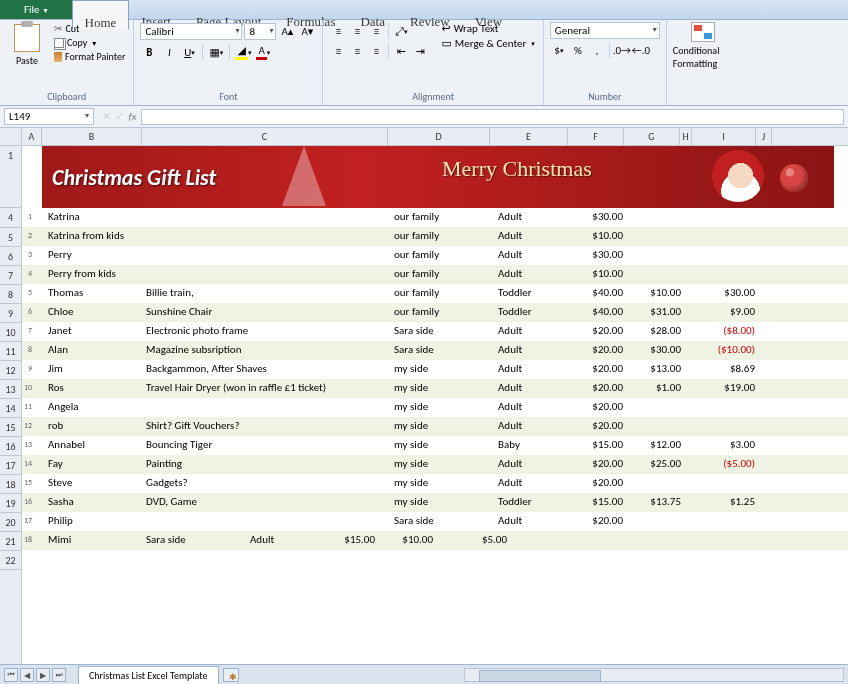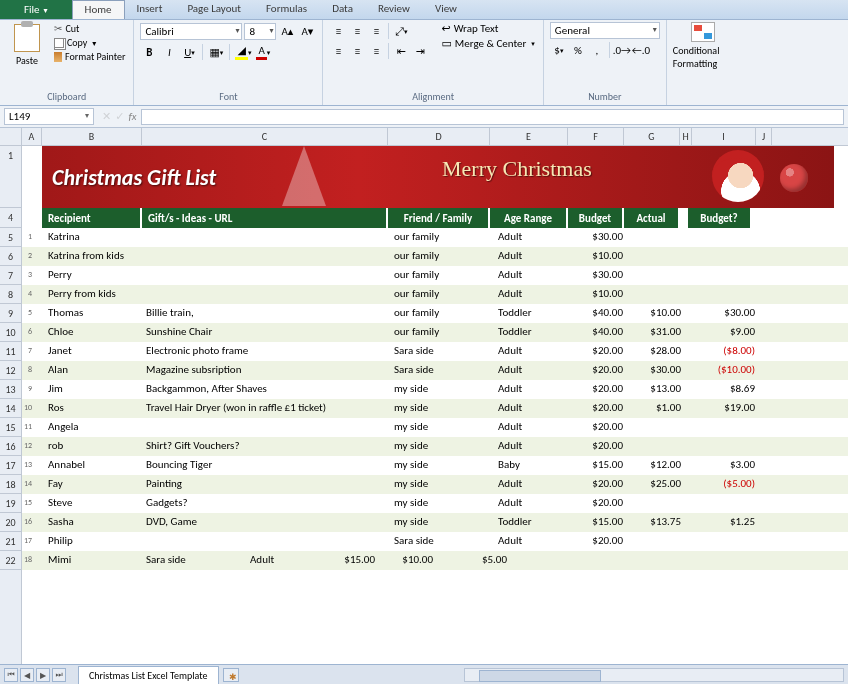--- a/index.html
+++ b/index.html
@@ -3,21 +3,21 @@
 <meta charset="utf-8">
 <style>
 * { box-sizing: border-box; margin: 0; padding: 0; }
 body { font-family: "Segoe UI", Calibri, Arial, sans-serif; font-size: 11px; background: #fff; overflow: hidden; width: 848px; height: 684px; }
 
 
 .title-area { display: flex; height: 20px; background: linear-gradient(#d7e4f2, #c3d7ed); border-bottom: 1px solid #9db4d1; }
 .file-tab { background: #217346; color: #fff; padding: 2px 24px; font-size: 11px; display: flex; align-items: center; gap: 4px; }
 .file-tab::after { content: "▾"; font-size: 8px; }
 .tabs { display: flex; }
-.tab { padding: 2px 12px; font-size: 11px; color: #3b3b3b; border-right: 1px solid transparent; }
+.tab { padding: 14px 12px; font-size: 13px; color: #3b3b3b; border-right: 1px solid transparent; font-family: Liberation Serif, serif; }
 .tab.active { background: #f5f6f7; border: 1px solid #8ba0bc; border-bottom: none; }
 
 
 .ribbon { display: flex; background: #eef2f7; border-bottom: 1px solid #9db4d1; height: 86px; }
 .group { border-right: 1px solid #c6d2e1; padding: 2px 6px 0 6px; display: flex; flex-direction: column; justify-content: space-between; }
 .group-title { text-align: center; font-size: 10px; color: #5a6b82; padding-bottom: 2px; }
 .group-body { display: flex; gap: 4px; align-items: flex-start; flex: 1; }
 .big-btn { display: flex; flex-direction: column; align-items: center; width: 42px; gap: 2px; font-size: 10px; padding-top: 2px; }
 .ico { display: inline-block; }
 .ico-paste { width: 26px; height: 28px; background: #fff; border: 1px solid #c0954e; position: relative; }
@@ -296,31 +296,20 @@
         <div class="banner" style="flex:1">
           <span class="tree"></span>
           <span class="banner-title">Christmas Gift List</span>
           <span class="merry">Merry Christmas</span>
           <span class="santa"></span>
           <span class="ornament"></span>
         </div>
       </div>
       <div style="height:43px"></div>
 
-      <div class="hdr-row">
-        <div style="width:20px"></div>
-        <div class="hdr-cell c-rec" style="width:100px">Recipient</div>
-        <div class="hdr-cell" style="width:246px">Gift/s - Ideas - URL</div>
-        <div class="hdr-cell" style="width:102px;justify-content:center">Friend / Family</div>
-        <div class="hdr-cell" style="width:78px;justify-content:center">Age Range</div>
-        <div class="hdr-cell" style="width:56px;justify-content:center">Budget</div>
-        <div class="hdr-cell" style="width:56px;justify-content:center">Actual</div>
-        <div class="gap-col"></div>
-        <div class="hdr-cell" style="width:64px;justify-content:center">Budget?</div>
-      </div>
 
       <div id="data-rows">
           <div class="data-row odd">
             <div class="rn">1</div>
             <div style="width:8px"></div>
             <div class="cell c-rec">Katrina</div>
             <div class="cell c-gift"></div>
             <div class="cell c-ff">our family</div>
             <div class="cell c-age">Adult</div>
             <div class="cell c-bud">$30.00</div>

